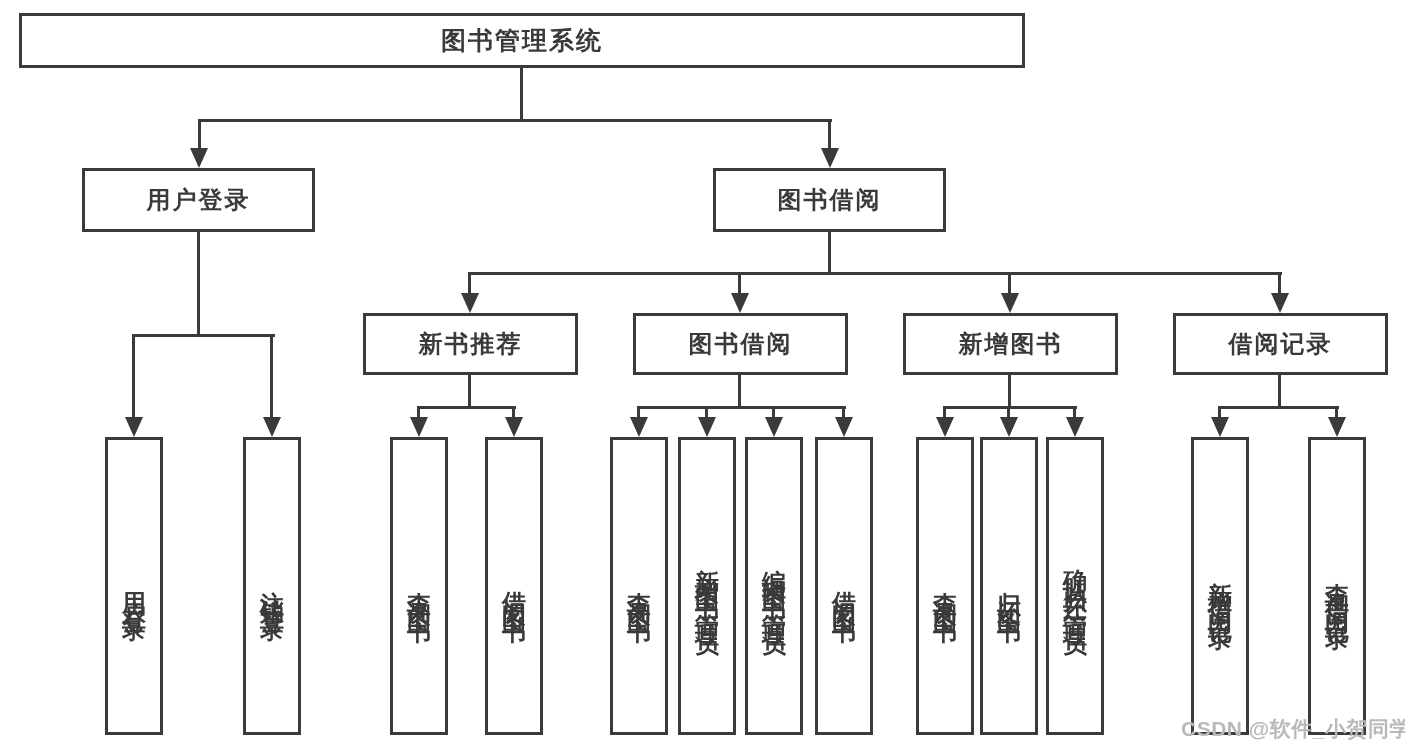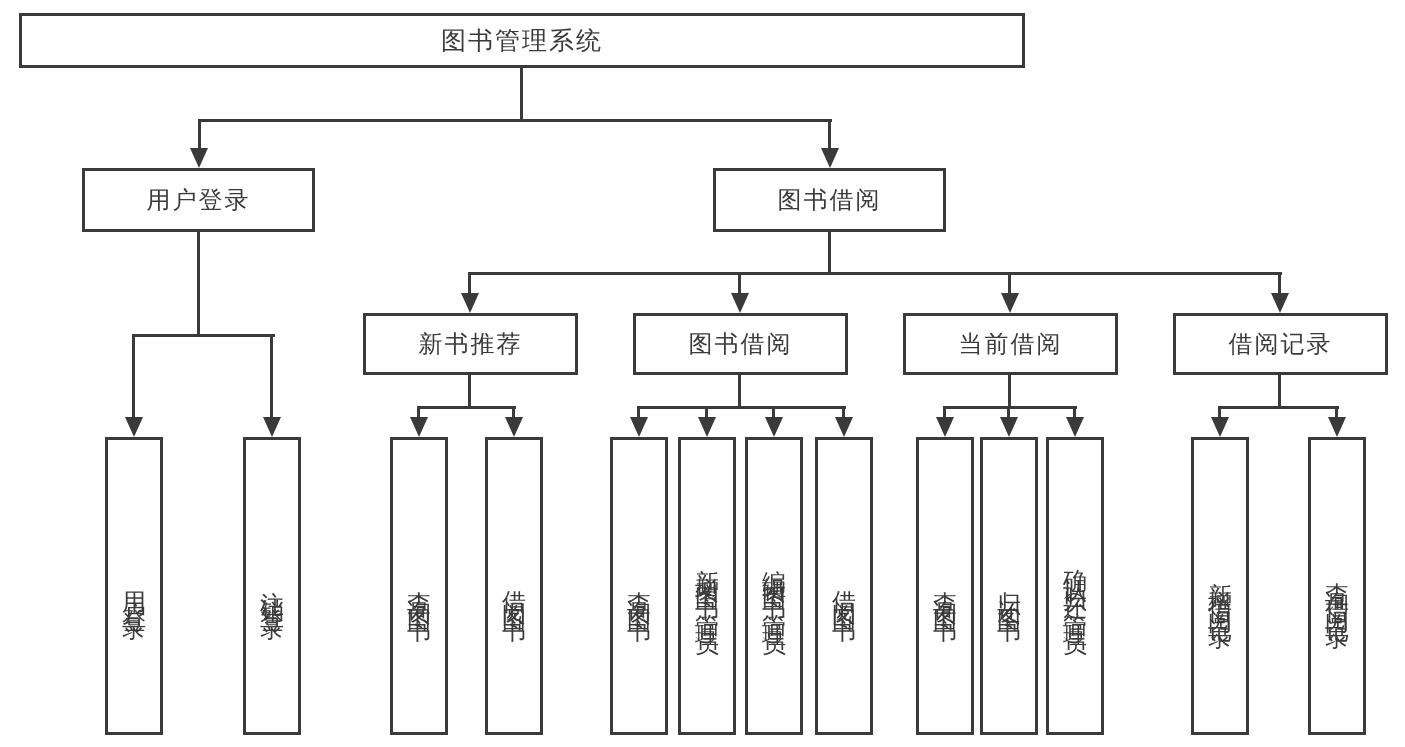--- a/index.html
+++ b/index.html
@@ -7,21 +7,21 @@
     --text: #3a3a3a;
     --box_bg: #ffffff;
     --page_bg: #ffffff;
     --watermark: #b9b9b9;
   }
   * { margin:0; padding:0; box-sizing:border-box; }
   html,body { background:#fff; }
   body { font-family:"Liberation Sans","DejaVu Sans",sans-serif; }
   .stage {
     position:relative; width:1405px; height:747px;
-    background:var(--page_bg); overflow:hidden;
+    background:var(--page_bg); overflow:hidden;font-weight:bold;
   }
   .box {
     position:absolute; border:3px solid var(--line); background:var(--box_bg);
     display:flex; align-items:center; justify-content:center;
   }
   .hlabel {
     font-size:24px; color:var(--text); letter-spacing:2px; white-space:nowrap;
   }
   .root .hlabel { font-size:25px; }
   .vlabel {
@@ -82,21 +82,21 @@
   <div class="line" style="left:1278px; top:272px; width:3px; height:23px;"></div>
   <div class="arrow" style="left:1271px; top:293px;"></div>
 
   <div class="box" style="left:633px; top:313px; width:215px; height:62px;">
     <span class="hlabel">图书借阅</span>
   </div>
   <div class="box" style="left:363px; top:313px; width:215px; height:62px;">
     <span class="hlabel">新书推荐</span>
   </div>
   <div class="box" style="left:903px; top:313px; width:215px; height:62px;">
-    <span class="hlabel">当前借阅</span>
+    <span class="hlabel">新增图书</span>
   </div>
   <div class="box" style="left:1173px; top:313px; width:215px; height:62px;">
     <span class="hlabel">借阅记录</span>
   </div>
 
   <div class="line" style="left:468px; top:375px; width:3px; height:33px;"></div>
   <div class="line" style="left:417px; top:406px; width:99px; height:3px;"></div>
   <div class="line" style="left:417px; top:406px; width:3px; height:13px;"></div>
   <div class="arrow" style="left:410px; top:417px;"></div>
   <div class="line" style="left:512px; top:406px; width:3px; height:13px;"></div>
@@ -166,14 +166,15 @@
     <span class="vlabel">确认归还（管理员）</span>
   </div>
 
   <div class="box leaf" style="left:1191px; top:437px; width:58px; height:298px;">
     <span class="vlabel">新增借阅记录</span>
   </div>
   <div class="box leaf" style="left:1308px; top:437px; width:58px; height:298px;">
     <span class="vlabel">查询借阅记录</span>
   </div>
 
+  <div class="watermark">CSDN @软件_小贺同学</div>
 
 </div>
 
 </body></html>

